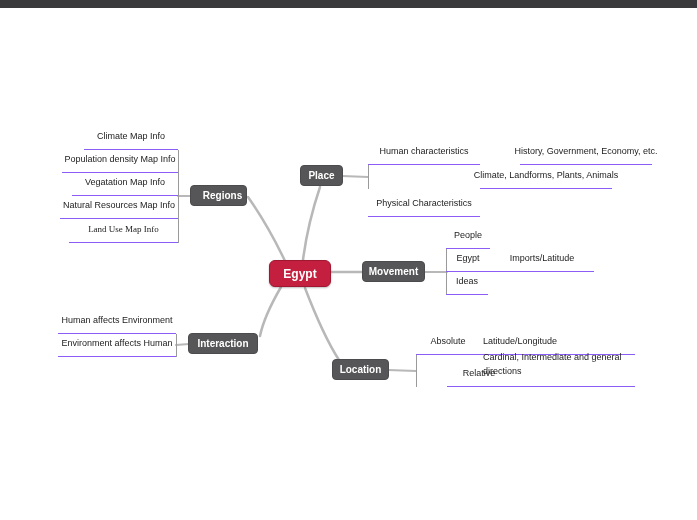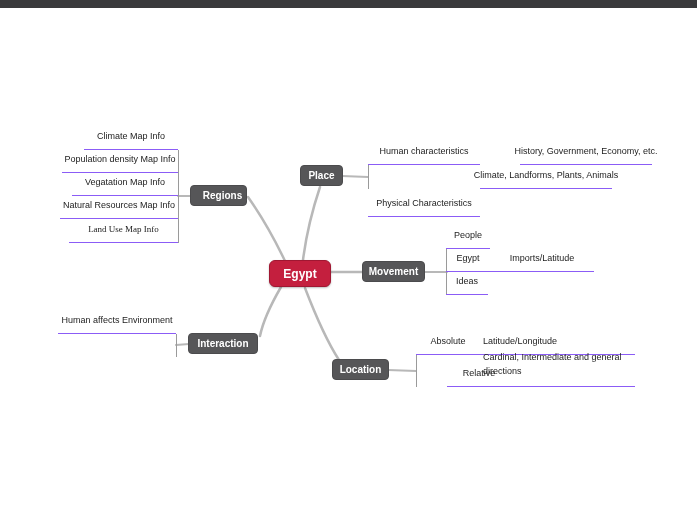--- a/index.html
+++ b/index.html
@@ -109,19 +109,20 @@
   <div class="leaf" style="left:480px; top:150px; width:132px;margin-left:40px;">History, Government, Economy, etc.</div>
   <div class="leaf" style="left:368px; top:174px; width:112px;margin-top:28px;">Physical Characteristics</div>
   <div class="leaf" style="left:480px; top:174px; width:132px;">Climate, Landforms, Plants, Animals</div>
 
   <div class="leaf" style="left:446px; top:234px; width:44px;">People</div>
   <div class="leaf" style="left:446px; top:257px; width:44px;">Egypt</div>
   <div class="leaf" style="left:490px; top:257px; width:104px;">Imports/Latitude</div>
   <div class="leaf" style="left:446px; top:280px; width:42px;">Ideas</div>
 
   <div class="leaf" style="left:58px; top:319px; width:118px;">Human affects Environment</div>
+  <div class="leaf" style="left:58px; top:342px; width:118px;">Environment affects Human</div>
 
   <div class="leaf" style="left:416px; top:340px; width:64px;">Absolute</div>
   <div class="leaf left" style="left:480px; top:340px; width:155px;">Latitude/Longitude</div>
   <div class="leaf" style="left:416px; top:372px; width:64px;margin-left:31px;">Relative</div>
   <div class="leaf left wrap tall" style="left:480px; top:361px; width:155px;">Cardinal, Intermediate and general directions</div>
 
 </div>
 
 </body></html>

